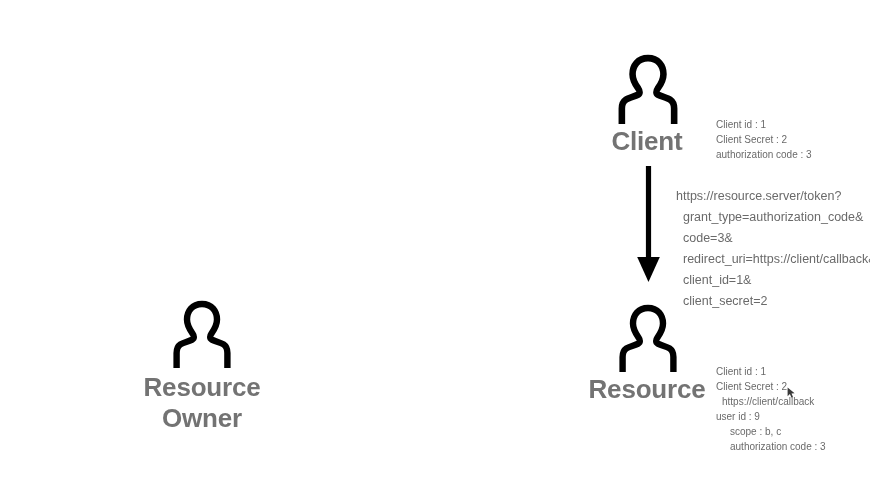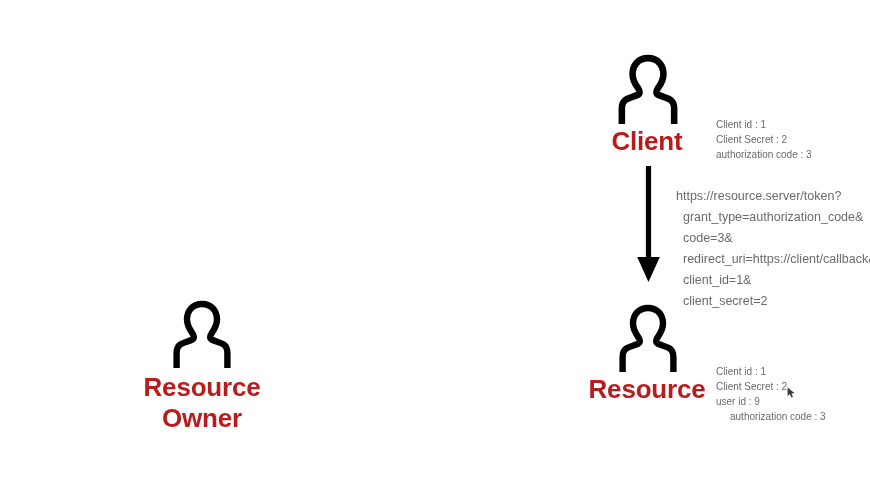--- a/index.html
+++ b/index.html
@@ -24,21 +24,21 @@
   }
   .person-icon svg {
     display: block;
   }
 
   
   .actor-label {
     position: absolute;
     font-family: "Liberation Sans", sans-serif;
     font-weight: bold;
-    color: #b91c1c;
+    color: #737373;
     text-align: center;
     line-height: 1.18;
     white-space: nowrap;
     letter-spacing: -0.2px;
   }
   .actor-label.single {
     font-size: 26px;
   }
   .actor-label.stacked {
     font-size: 26px;
@@ -173,21 +173,23 @@
     </svg>
   </div>
 
   <div class="actor-label stacked" style="left:567px; top:374px; width:160px;">
     <span class="line">Resource</span>
   </div>
 
   <div class="annotation" style="left:716px; top:364px;">
     <span class="line">Client id : 1</span>
     <span class="line">Client Secret : 2</span>
+    <span class="line indent-1">https://client/callback</span>
     <span class="line">user id : 9</span>
+    <span class="line indent-2">scope : b, c</span>
     <span class="line indent-2">authorization code : 3</span>
   </div>
 
   <div class="cursor-artifact" style="left:787px; top:387px;">
     <svg width="9" height="12" viewBox="0 0 9 12" aria-hidden="true">
       <polygon points="0.6,0.5 0.6,9.2 2.9,7.1 4.4,10.6 6.0,9.9 4.5,6.5 7.6,6.3" fill="#3a3a3a"></polygon>
     </svg>
   </div>
 
 </div>

